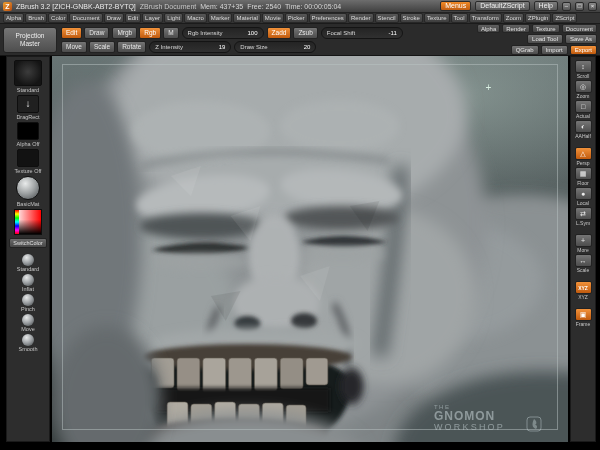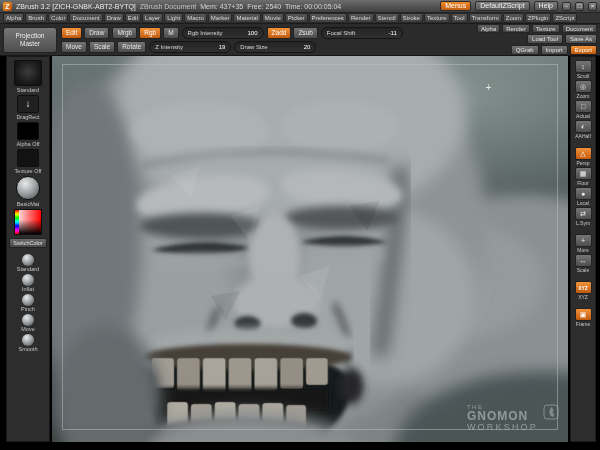--- a/index.html
+++ b/index.html
@@ -71,21 +71,21 @@
     background:radial-gradient(circle at 38% 30%,#e8eaea,#999da0 50%,#4c5052 92%)}
   
   .canvas{flex:1;position:relative;overflow:hidden;
     background:
       radial-gradient(ellipse 60% 45% at 80% 10%,rgba(155,172,166,.55),rgba(0,0,0,0) 60%),
       linear-gradient(180deg,#687474 0%,#525c5c 45%,#323a3a 100%)}
   .doc-border{position:absolute;top:8px;left:10px;right:10px;bottom:12px;
     border:1px solid rgba(185,195,195,.5);pointer-events:none}
   .sculpt{position:absolute;inset:0;width:100%;height:100%}
   .cursor-cross{position:absolute;left:84%;top:7%;color:#d9efe2;font-size:10px;line-height:10px}
-  .watermark{position:absolute;right:9px;bottom:10px;display:flex;align-items:flex-start;gap:5px;opacity:.85}
+  .watermark{position:absolute;right:26px;bottom:10px;display:flex;align-items:flex-end;gap:21px;opacity:.85}
   .wm-text{color:rgba(188,200,202,.7);line-height:1.05;text-align:left}
   .wm-the{font-size:6px;letter-spacing:1.5px}
   .wm-gnomon{font-size:12px;font-weight:bold;letter-spacing:1px}
   .wm-workshop{font-size:9px;letter-spacing:2.2px}
   
   .right-tray{width:26px;background:#2d2d2d;border:1px solid #1a1a1a;display:flex;flex-direction:column;
     align-items:center;padding:3px 0;gap:1px;overflow:hidden}
   .rt-item{display:flex;flex-direction:column;align-items:center}
   .rt-icon{width:17px;height:13px;background:linear-gradient(#767676,#4d4d4d);border:1px solid #222;
     border-radius:2px;color:#ececec;font-size:7px;display:flex;align-items:center;justify-content:center;

